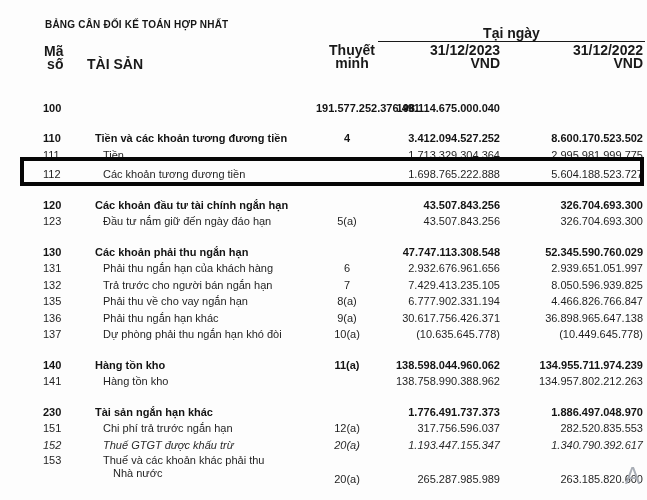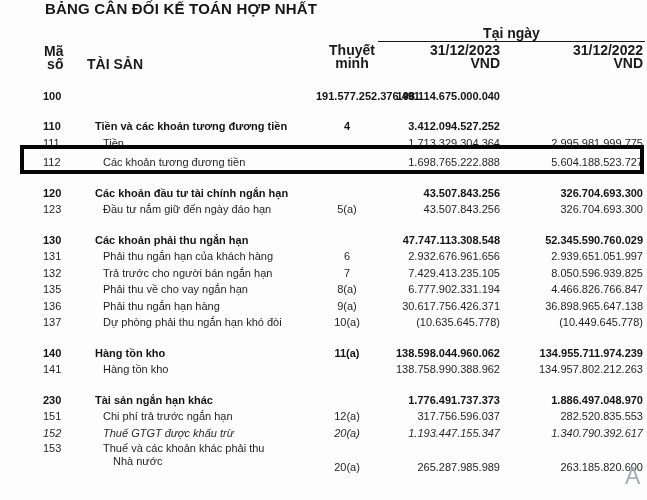--- a/index.html
+++ b/index.html
@@ -6,22 +6,22 @@
   html, body { width: 647px; height: 500px; background: #ffffff; }
   body {
     font-family: "Liberation Sans", sans-serif;
     color: #1d1d1d;
     position: relative;
     overflow: hidden;
   }
   .sheet { position: relative; width: 647px; height: 500px; background: #fdfdfd; }
 
   .doc-title {
-    position: absolute; left: 45px; top: 0;
-    font-size: 15px; font-weight: 700; letter-spacing: .2px; color: #161616;
+    position: absolute; left: 45px; top: 19px;
+    font-size: 10px; font-weight: 700; letter-spacing: .2px; color: #161616;
   }
 
   
   .hdr { position: absolute; font-size: 14px; font-weight: 700; color: #191919; line-height: 13px; }
   .hdr-tai-ngay { left: 378px; top: 27px; width: 267px; text-align: center; }
   .hdr-rule { position: absolute; left: 378px; top: 41px; width: 267px; height: 1.3px; background: #1a1a1a; }
   .hdr-code { left: 44px; top: 45px; text-align: right; }
   .hdr-assets { left: 87px; top: 58px; }
   .hdr-note { left: 320px; top: 44px; width: 64px; text-align: center; }
   .hdr-col1 { right: 147px; top: 44px; text-align: right; }
@@ -31,21 +31,21 @@
   .rows { position: absolute; top: 88px; left: 0; right: 0; padding: 0 4px 0 43px; }
   .row {
     display: grid;
     grid-template-columns: 52px 1fr 62px 122px 143px;
     height: 16.5px; align-items: center;
     font-size: 11px; line-height: 13px; color: #1f1f1f;
   }
   .row .cell-note { text-align: center; }
   .row .cell-v1, .row .cell-v2 { text-align: right; white-space: nowrap; }
   .row.section, .row.group { font-weight: 700; color: #141414; }
-  .row.section { margin-top: 0; }
+  .row.section { margin-top: 12px; }
   .row.group { margin-top: 14px; }
   .row.sub .cell-label, .row.sub-italic .cell-label { padding-left: 8px; }
   .row.sub-italic { font-style: italic; color: #2a2a2a; }
   .row.boxed { margin-top: 3px; position: relative; z-index: 5; }
   .box-overlay {
     position: absolute; left: -23px; right: -1px; top: -10px; height: 29px;
     border: 4px solid #060606; pointer-events: none;
   }
   .row:not(.boxed) .box-overlay { display: none; }
   .row.twoline { height: 33px; align-items: end; padding-bottom: 1px; }
@@ -96,20 +96,21 @@
   </div>
       <div class="row group">
 
     <div class="cell-code">110</div>
     <div class="cell-label">
       <div>Tiền và các khoản tương đương tiền</div>
 
     </div>
     <div class="cell-note">4</div>
     <div class="cell-v1">3.412.094.527.252</div>
+    <div class="cell-v2">8.600.170.523.502</div>
   </div>
       <div class="row sub">
 
     <div class="cell-code">111</div>
     <div class="cell-label">
       <div>Tiền</div>
 
     </div>
     <div class="cell-note"></div>
     <div class="cell-v1">1.713.329.304.364</div>
@@ -189,21 +190,21 @@
 
     </div>
     <div class="cell-note">8(a)</div>
     <div class="cell-v1">6.777.902.331.194</div>
     <div class="cell-v2">4.466.826.766.847</div>
   </div>
       <div class="row sub">
 
     <div class="cell-code">136</div>
     <div class="cell-label">
-      <div>Phải thu ngắn hạn hàng</div>
+      <div>Phải thu ngắn hạn khác</div>
 
     </div>
     <div class="cell-note">9(a)</div>
     <div class="cell-v1">30.617.756.426.371</div>
     <div class="cell-v2">36.898.965.647.138</div>
   </div>
       <div class="row sub">
 
     <div class="cell-code">137</div>
     <div class="cell-label">

